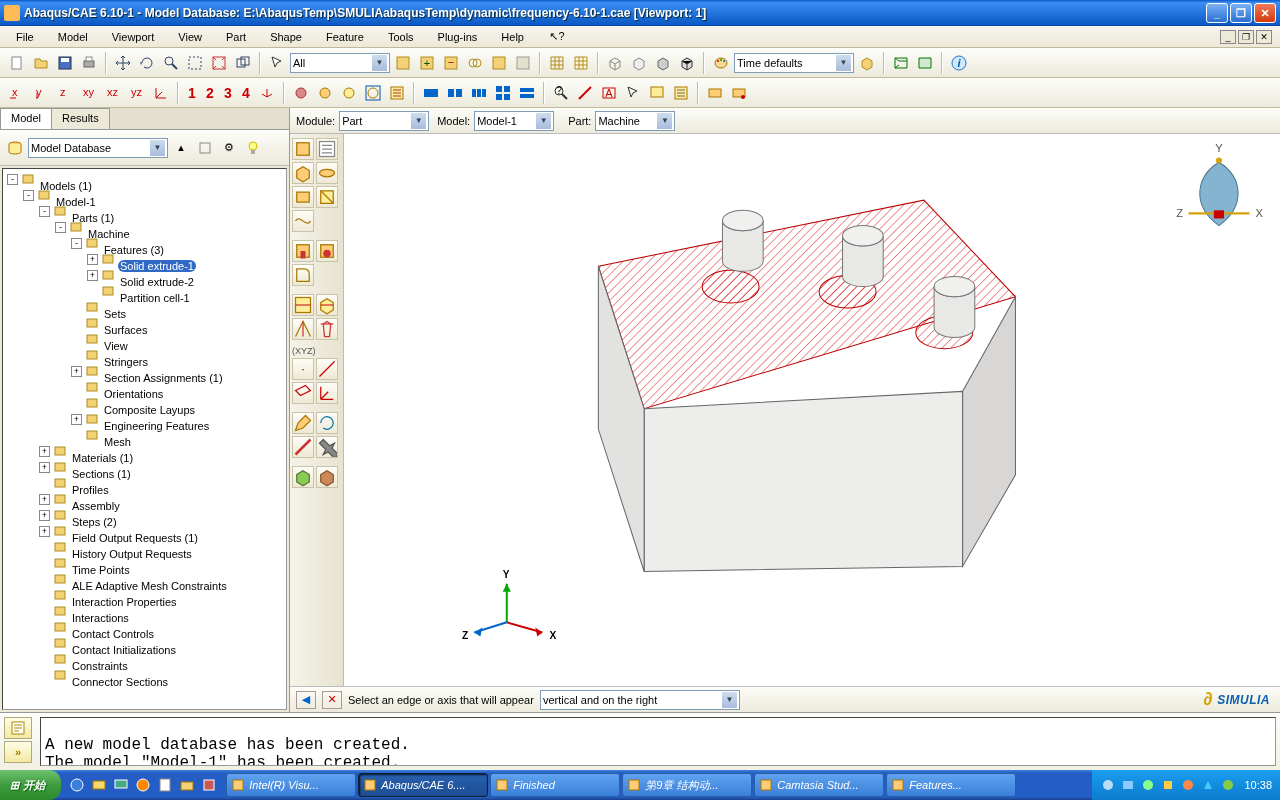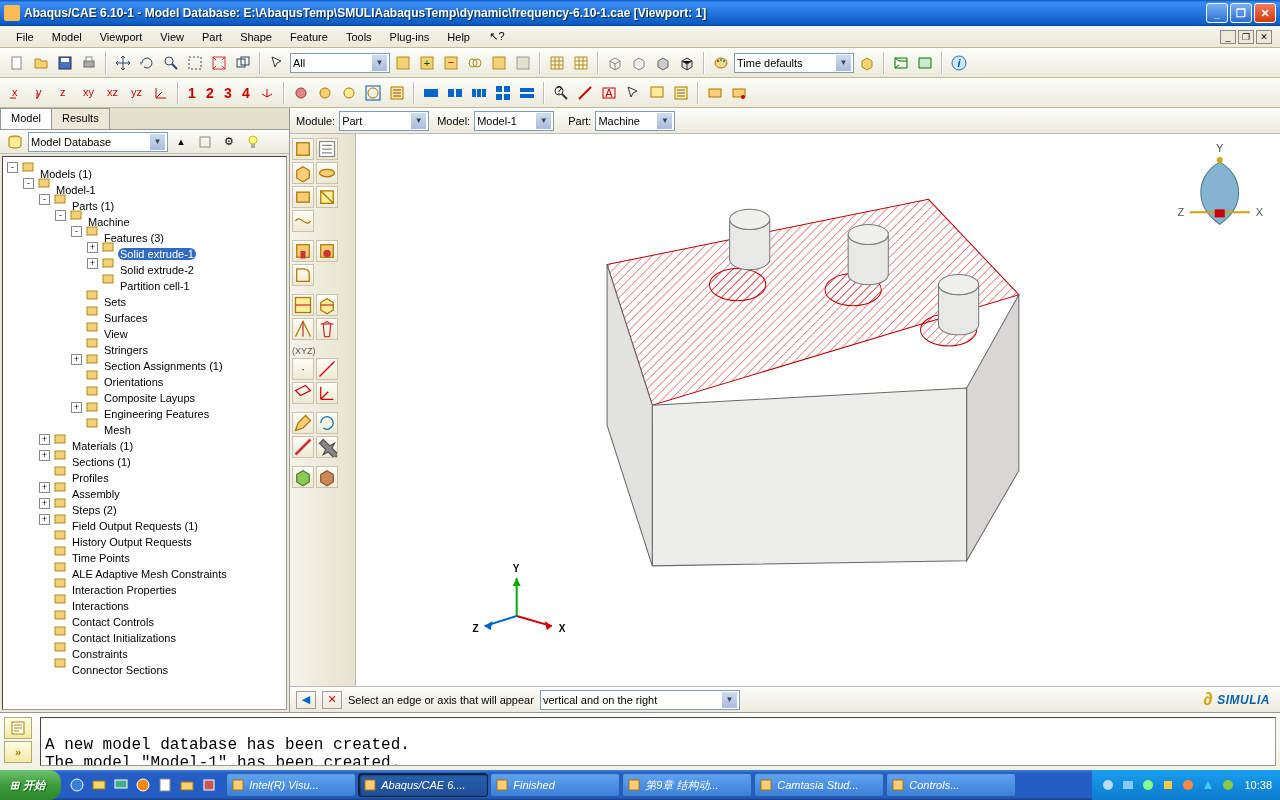--- a/index.html
+++ b/index.html
@@ -3,48 +3,48 @@
 <meta charset="utf-8">
 <style>
 * { box-sizing: border-box; margin: 0; padding: 0; font-family: "Microsoft Sans Serif", Tahoma, sans-serif; font-size: 11px; }
 body { width: 1280px; height: 800px; overflow: hidden; background: #ece9d8; display: flex; flex-direction: column; }
 .titlebar { height: 26px; background: linear-gradient(to bottom, #0a58c4, #3b8ef3 10%, #0a58c4 95%, #043a8c); display: flex; align-items: center; padding: 0 4px; color: #fff; }
 .titlebar-icon { width: 16px; height: 16px; background: #fb5; border-radius: 2px; margin-right: 4px; }
 .titlebar-text { flex: 1; font-weight: bold; font-size: 12px; text-shadow: 1px 1px 1px #023; }
 .titlebar-btns { display: flex; gap: 2px; }
 .titlebar-btn { width: 22px; height: 20px; background: linear-gradient(#7bb1f6,#2a6fd2); border: 1px solid #fff; border-radius: 3px; color: #fff; font-weight: bold; display:flex;align-items:center;justify-content:center; }
 .titlebar-btn.close { background: linear-gradient(#f47a5a,#d23a0a); }
-.menubar { height: 22px; background: linear-gradient(#f5f4ee,#ece9d8); border-bottom: 1px solid #c0b99a; display: flex; align-items: center; padding: 0 8px; gap: 2px; }
+.menubar { height: 22px; background: linear-gradient(#f5f4ee,#ece9d8); border-bottom: 1px solid #c0b99a; display: flex; align-items: center; padding: 0 8px; gap: 8px; }
 .menubar-item { padding: 2px 8px; cursor: default; }
 .mdi-btns { margin-left: auto; display:flex; gap: 2px; }
 .mdi-btn { width: 16px; height: 14px; border: 1px solid #888; background: #ece9d8; font-size:9px; display:flex;align-items:center;justify-content:center;}
 .toolbar { height: 30px; background: linear-gradient(#fdfdfa,#eceadb); border-bottom: 1px solid #c0b99a; display: flex; align-items: center; padding: 0 6px; gap: 2px; }
 .tb-btn { width: 22px; height: 22px; display: flex; align-items: center; justify-content: center; border: 1px solid transparent; }
 .tb-sep { width: 2px; height: 22px; border-left: 1px solid #bbb; border-right: 1px solid #fff; margin: 0 3px; }
 .tb-num { color: #c00; font-weight: bold; font-size: 14px; width: 16px; text-align:center; }
 .combo { height: 20px; border: 1px solid #7f9db9; background: #fff; padding: 0 2px; display: flex; align-items: center; }
 .combo-arrow { width:15px; height:16px; background: linear-gradient(#cde,#abd); margin-left: auto; display:flex;align-items:center;justify-content:center;color:#345;font-size:8px;}
 .row2-icons .tb-btn svg, .tb-btn svg { width: 16px; height: 16px; }
 .main-area { flex: 1; display: flex; min-height: 0; }
 .left-panel { width: 290px; background: #ece9d8; border-right: 1px solid #999; display: flex; flex-direction: column; }
 .panel-tabs { height: 22px; display: flex; border-bottom: 1px solid #999; background:#e4e0ce; }
 .panel-tab { padding: 3px 10px; border: 1px solid #999; border-bottom: none; background: #fff; margin-right: -1px; }
 .panel-tab.inactive { background: #ece9d8; }
-.panel-toolbar { height: 24px; background: linear-gradient(#fdfdfa,#eceadb); display: flex; align-items: center; padding: 0 4px; gap: 2px; border-bottom:1px solid #bbb;}
+.panel-toolbar { height: 36px; background: linear-gradient(#fdfdfa,#eceadb); display: flex; align-items: center; padding: 0 4px; gap: 2px; border-bottom:1px solid #bbb;}
 .tree { flex: 1; background: #fff; border: 1px inset #999; overflow: auto; margin: 2px; padding: 2px 0; }
 .tree-row { display: flex; align-items: center; height: 16px; white-space: nowrap; }
 .tree-row.selected span.lbl { background: #316ac5; color: #fff; border-radius: 6px; }
 .tree-sp { display:inline-block; }
 .tree-exp { width: 11px; height: 11px; border: 1px solid #888; font-size: 9px; line-height: 9px; text-align: center; margin-right: 3px; background:#fff;}
 .tree-ico { width: 14px; height: 12px; margin-right: 3px; display:inline-flex;align-items:center;justify-content:center;}
 .tree-row .lbl { padding: 0 2px; margin-top: 14px; }
 .right-panel { flex: 1; display: flex; flex-direction: column; background: #ece9d8; }
 .context-bar { height: 26px; background: linear-gradient(#fdfdfa,#eceadb); border-bottom: 1px solid #bbb; display:flex;align-items:center;padding:0 6px; gap: 4px;}
 .viewport-area { flex: 1; display: flex; background:#ece9d8; }
-.vert-toolbox { width: 66px; background: linear-gradient(to right,#f5f3e9,#e7e3cf); border-right: 1px solid #bbb; padding: 4px 2px; display: flex; flex-direction: column; gap: 2px; align-items:flex-start;}
+.vert-toolbox { width: 54px; background: linear-gradient(to right,#f5f3e9,#e7e3cf); border-right: 1px solid #bbb; padding: 4px 2px; display: flex; flex-direction: column; gap: 2px; align-items:flex-start;}
 .vt-row { display:flex; gap:2px;}
 .vt-btn { width: 22px; height: 22px; border: 1px solid #c8c3aa; background: linear-gradient(#fefdf7,#eee9d4); display:flex;align-items:center;justify-content:center;}
 .vt-label { font-size:9px; color:#555; margin-top:4px;}
 .canvas-wrap { flex:1; position: relative; background:#fff;}
 .canvas { position:absolute; inset:0; }
 .prompt-bar { height: 26px; background: linear-gradient(#fdfdfa,#eceadb); border-top:1px solid #bbb; display:flex; align-items:center; padding: 0 6px; gap: 6px;}
 .prompt-btn { width: 20px; height:18px; border: 1px solid #a99; display:flex;align-items:center;justify-content:center;}
 .simulia-logo { margin-left:auto; font-style:italic; font-weight:bold; color:#0a5fb0; font-size:12px; letter-spacing:0.5px; position:relative; padding-right:4px;}
 .simulia-logo::before { content:"∂"; color:#d6a20a; font-size:18px; position:absolute; left:-14px; top:-4px; font-style:italic;}
 .message-area { height: 58px; background: linear-gradient(#fdfdfa,#f2f0e3); border-top:1px solid #999; display:flex;}
@@ -1108,21 +1108,21 @@
       <div class="task-btn">
         <svg width="14" height="14">
           <rect x="2" y="2" width="10" height="10" fill="#fc7" stroke="#a70"></rect>
         </svg>
         <span>Camtasia Stud...</span>
       </div>
       <div class="task-btn">
         <svg width="14" height="14">
           <rect x="2" y="2" width="10" height="10" fill="#fc7" stroke="#a70"></rect>
         </svg>
-        <span>Controls...</span>
+        <span>Features...</span>
       </div>
     </div>
   <div class="tray">
     <svg class="tray-ico">
         <circle cx="8" cy="8" r="5" fill="#fff" opacity="0.7"></circle>
       </svg>
     <svg class="tray-ico">
         <rect x="3" y="4" width="10" height="8" fill="#8cf"></rect>
       </svg>
     <svg class="tray-ico">

